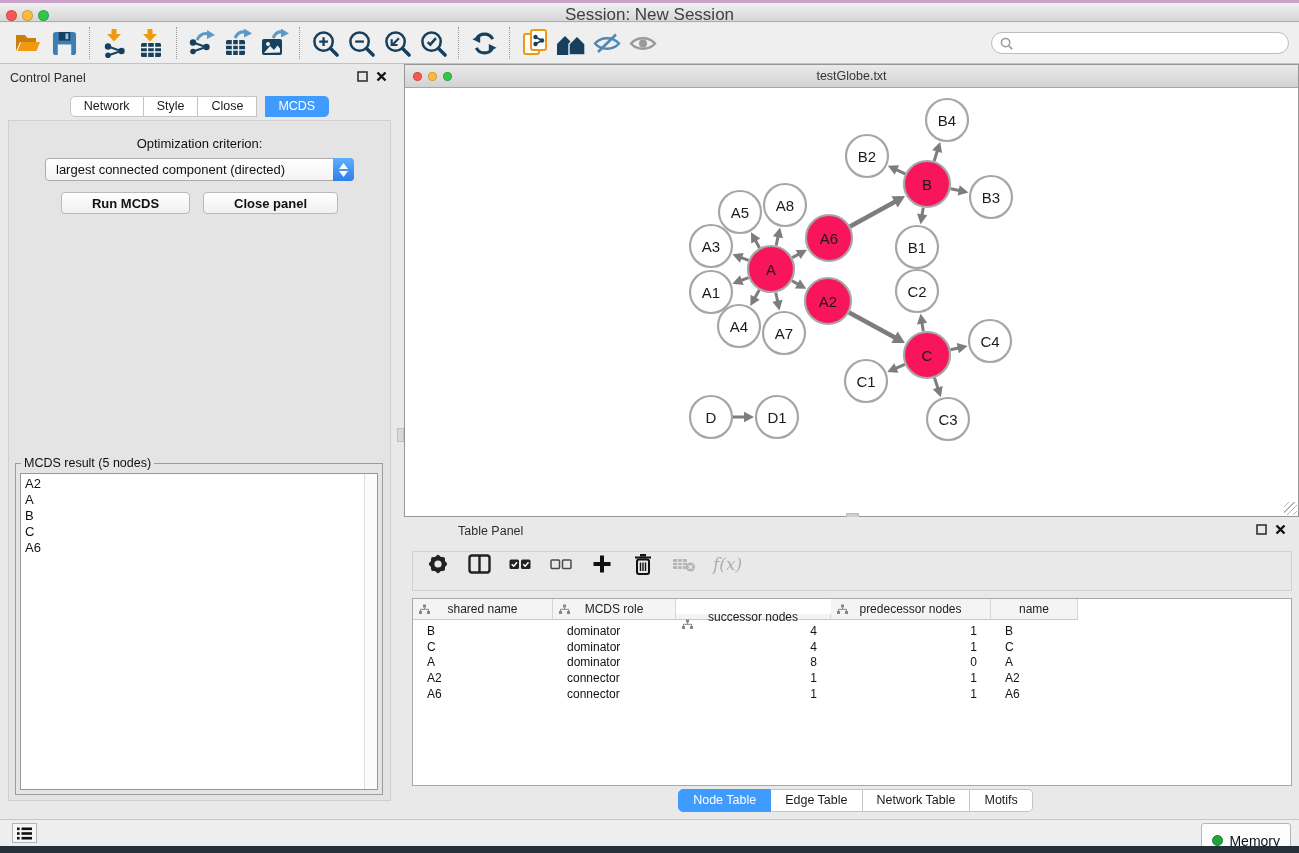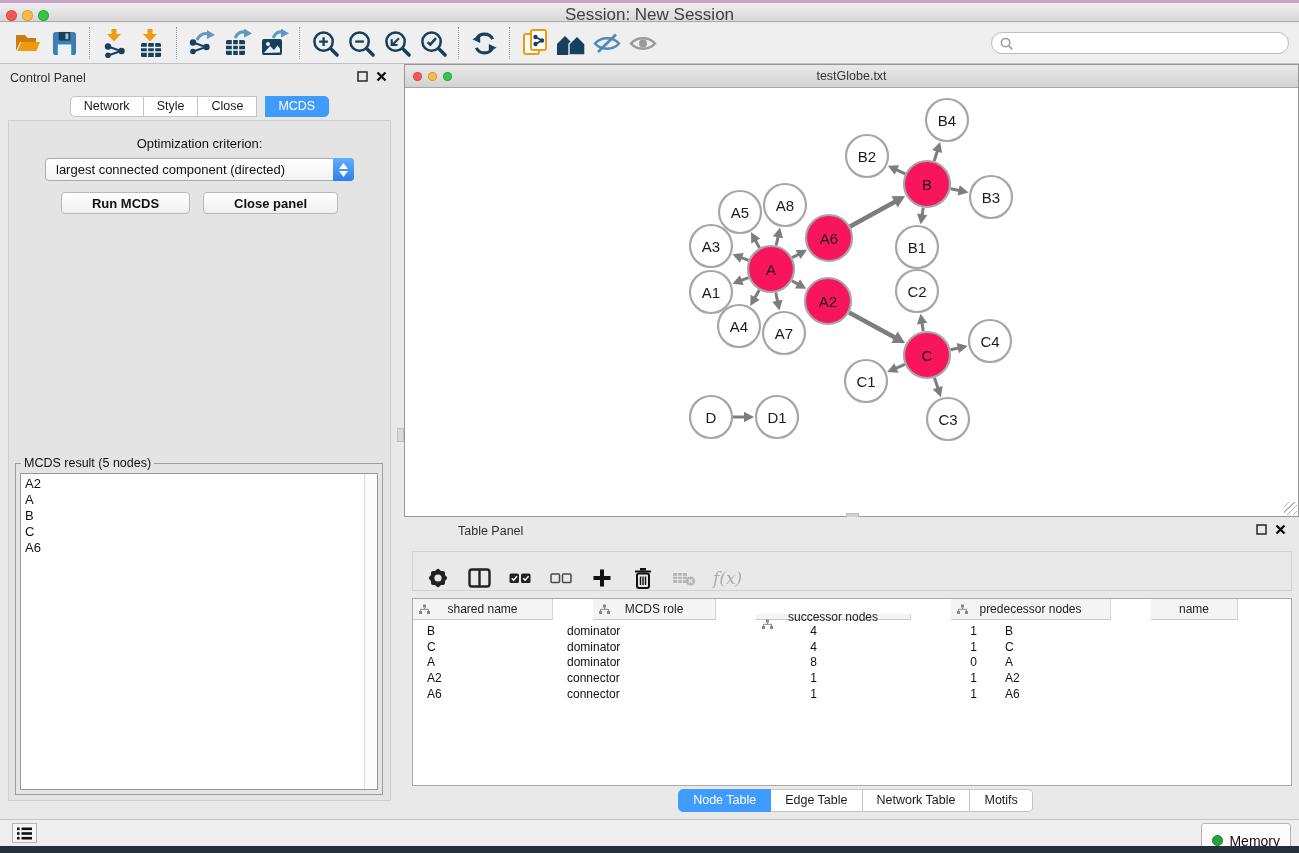--- a/index.html
+++ b/index.html
@@ -65,25 +65,25 @@
   .net-titlebar .title{position:absolute;left:0;right:0;top:4px;text-align:center;font-size:12.5px;color:#363636;}
   .net-lights{position:absolute;left:8px;top:7px;display:flex;gap:6px;}
   .net-lights .light{width:9px;height:9px;}
   .net-canvas{position:absolute;left:0;top:23px;right:0;bottom:0;background:#fff;overflow:hidden;}
   .grip{position:absolute;right:1px;bottom:1px;width:13px;height:13px;
     background:repeating-linear-gradient(135deg,transparent 0 3px,#B5B5B5 3px 4px);}
   
   .tpanel{position:absolute;left:404px;top:517px;width:895px;height:302px;background:#E9E9E9;}
   .tpanel .win-icons{right:13px;}
   .tp-toolbar{position:absolute;left:8px;right:7px;top:34px;height:40px;background:#E9E9E9;
-    border:1px solid #D2D2D2;display:flex;align-items:flex-end;gap:17px;padding:0 13px;}
+    border:1px solid #D2D2D2;display:flex;align-items:flex-start;gap:17px;padding:0 13px;}
   .tico{display:flex;align-items:center;justify-content:center;width:24px;height:24px;flex:none;}
   .fx{font-family:"DejaVu Serif",serif;font-style:italic;font-size:17px;color:#ADADAD;}
   .tp-table{position:absolute;left:8px;right:7px;top:81px;bottom:33px;background:#fff;border:1px solid #A9A9A9;overflow:hidden;}
-  .thead{display:flex;height:21px;gap:40px;}
+  .thead{display:flex;height:21px;}
   .th{position:relative;flex:none;background:#F4F4F4;border-right:1px solid #D6D6D6;border-bottom:1px solid #C9C9C9;
     display:flex;align-items:center;justify-content:center;font-size:12px;color:#222;}
   .th .shicon{position:absolute;left:6px;top:5px;}
   .tbody{padding-top:3px;}
   .tr{display:flex;height:15.7px;align-items:center;}
   .td{flex:none;font-size:12px;color:#111;padding:0 14px;white-space:nowrap;overflow:hidden;}
   .tp-tabs{position:absolute;left:0;right:0;top:272px;display:flex;justify-content:center;}
   .tp-tabs .tab{padding:3px 14px;font-size:12.5px;}
   
   .statusbar{position:absolute;left:0;top:819px;right:0;height:27px;background:#EEeeee;border-top:1px solid #C6C6C6;}

